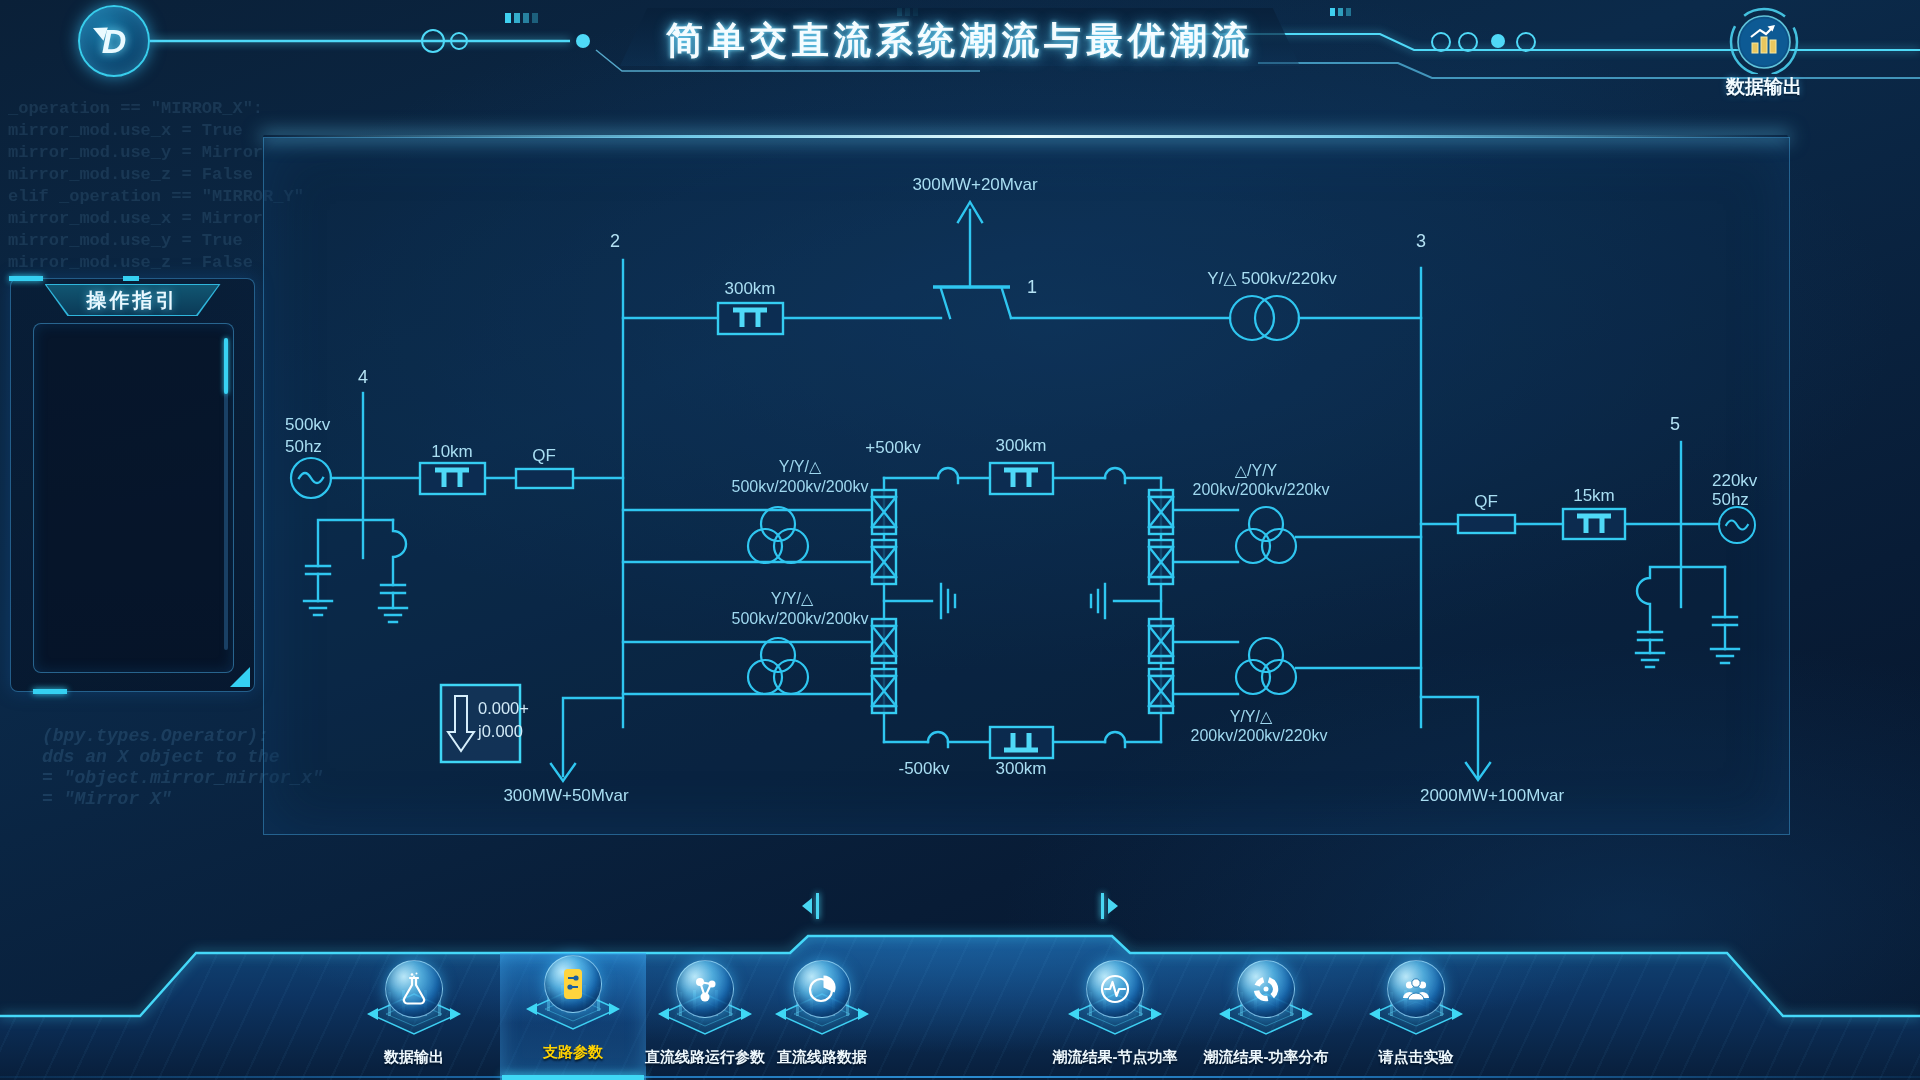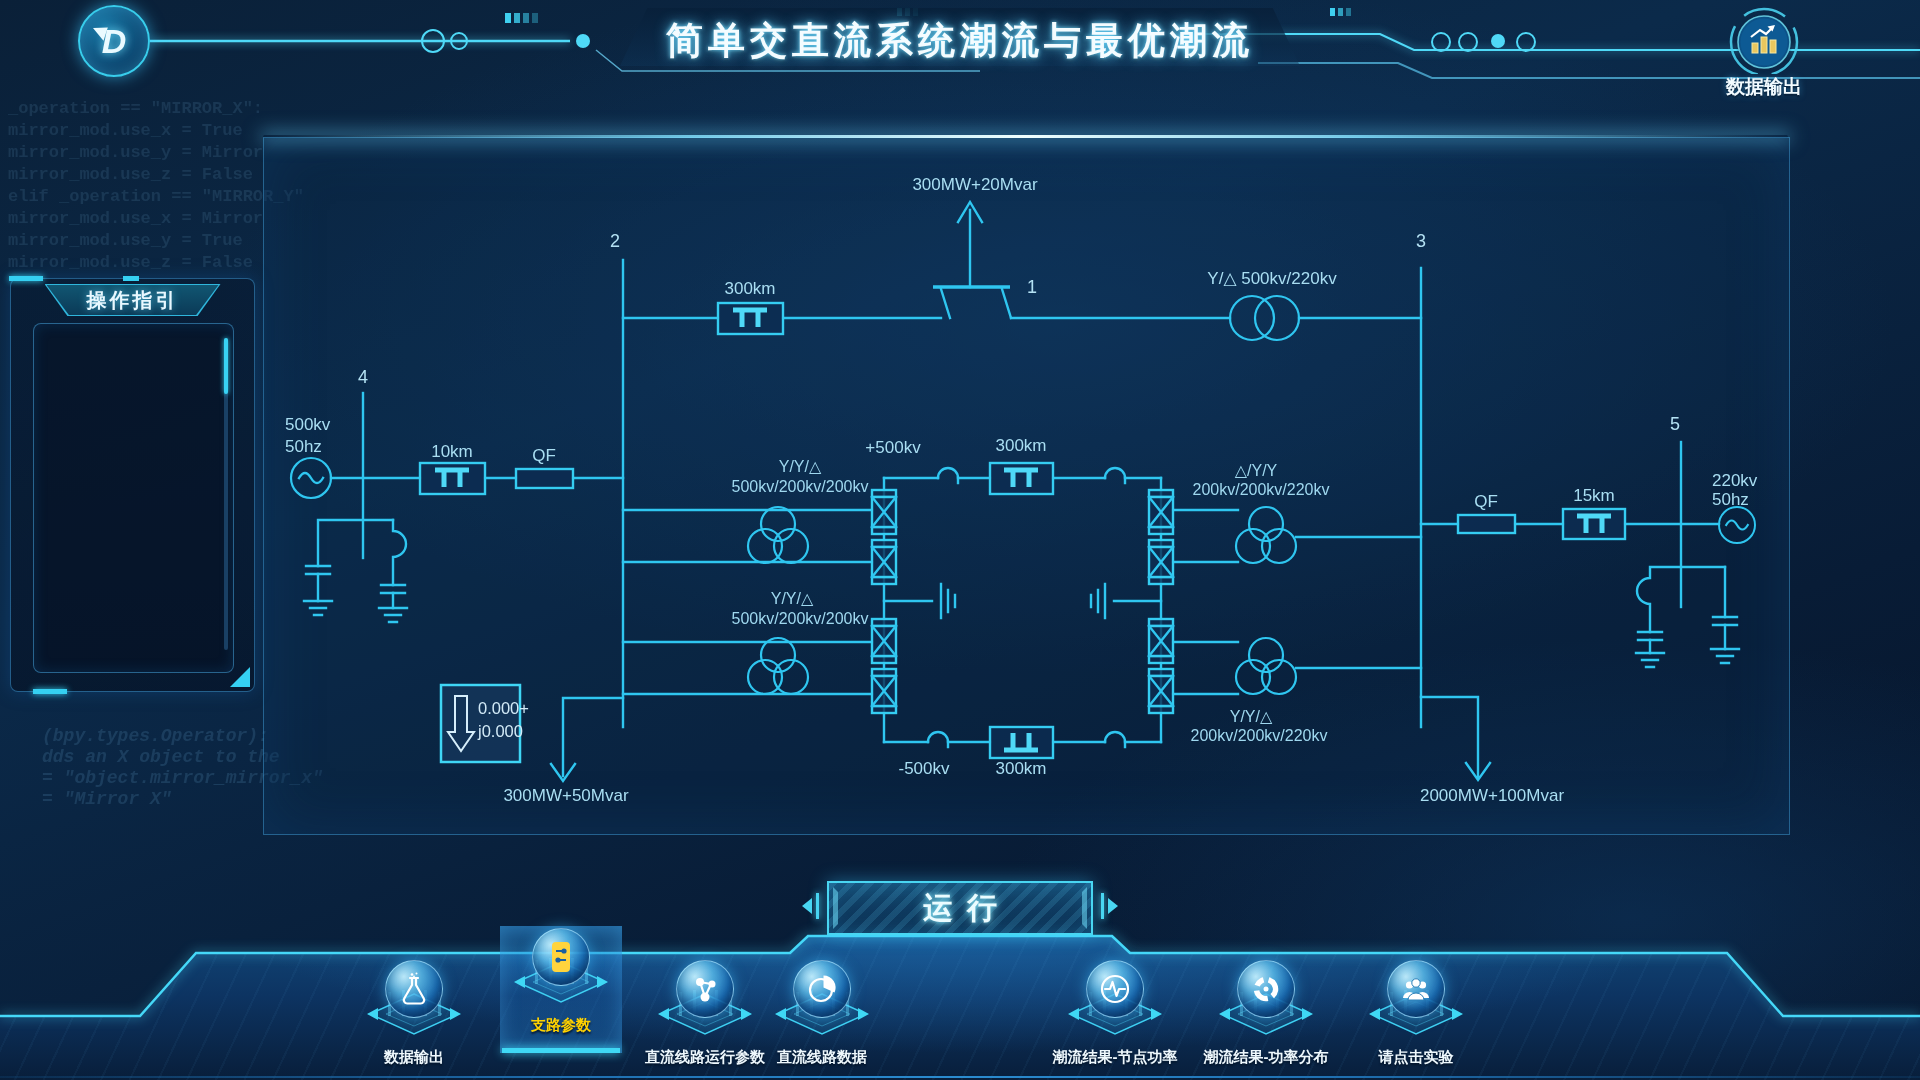--- a/index.html
+++ b/index.html
@@ -105,23 +105,23 @@
     background:
       repeating-linear-gradient(115deg,rgba(90,180,235,.05) 0 2px,transparent 2px 26px),
       radial-gradient(900px 160px at 50% 0%,rgba(35,120,195,.55),transparent 80%),
       linear-gradient(180deg,#11487a 0%,#0d3462 45%,#081e3a 100%);}
   .band-edge{position:absolute;left:0;top:925px;z-index:2;pointer-events:none;
     filter:drop-shadow(0 0 6px rgba(70,215,250,.8));}
   .bottom-line{position:absolute;left:0;top:1076px;width:1920px;height:2px;z-index:3;
     background:linear-gradient(90deg,rgba(20,90,150,.2),#1f6fb0 30%,#2b8cd0 50%,#1f6fb0 70%,rgba(20,90,150,.2));}
   
   .nav-item{position:absolute;top:958px;width:122px;height:118px;z-index:4;text-align:center;cursor:pointer;}
-  .nav-item.active{top:926px;height:127px;
+  .nav-item.active{top:953px;height:127px;
     background:linear-gradient(180deg,rgba(42,145,225,.5),rgba(25,95,170,.32) 55%,rgba(35,125,205,.45));
-    box-shadow:inset 0 0 20px rgba(80,190,255,.35);}
+    box-shadow:inset 0 0 20px rgba(80,190,255,.35);padding-left:24px;}
   .nav-item.active::after{content:"";position:absolute;left:2px;right:2px;bottom:0;height:5px;background:#3fd8f5;box-shadow:0 0 10px #3fd8f5;}
   .nav-platform{position:absolute;left:50%;top:32px;transform:translateX(-50%);width:96px;height:50px;}
   .nav-badge{position:absolute;left:50%;top:2px;transform:translateX(-50%);width:56px;height:56px;border-radius:50%;
     background:radial-gradient(circle at 32% 28%,rgba(195,240,255,.95),rgba(95,195,242,.8) 32%,rgba(28,115,188,.88) 62%,rgba(8,50,100,.95));
     border:1px solid rgba(175,232,255,.6);
     box-shadow:0 0 14px rgba(60,190,255,.55), inset 0 -7px 12px rgba(0,30,70,.55);
     display:flex;align-items:center;justify-content:center;}
   .nav-label{position:absolute;left:-30px;right:-30px;top:90px;font-size:15px;font-weight:bold;color:#eef8fd;
     text-shadow:0 2px 2px rgba(3,20,40,.95);}
   .nav-item.active .nav-label{color:#ffd200;}
@@ -409,23 +409,20 @@
 <svg class="band-edge" width="1920" height="155">
   <polyline points="0,91 140,91 196,28 790,28 808,11 1112,11 1130,28 1727,28 1783,91 1920,91" fill="none" stroke="#45d8f8" stroke-width="2.5"></polyline>
 </svg>
 <div class="bottom-line"></div>
 
 <div class="run-wrap">
   <div class="run-arrow run-arrow-left">
       <span class="tril"></span>
       <span class="bar"></span>
     </div>
-  <div class="run-btn">
-      <span class="txt">运行</span>
-    </div>
   <div class="run-arrow run-arrow-right">
       <span class="bar"></span>
       <span class="trir"></span>
     </div>
 </div>
 
 <div class="nav-item" style="left:353px">
   <div class="nav-platform">
     <svg width="96" height="50">
         <polygon points="48,4 92,24 48,44 4,24" class="plat-line"></polygon>

